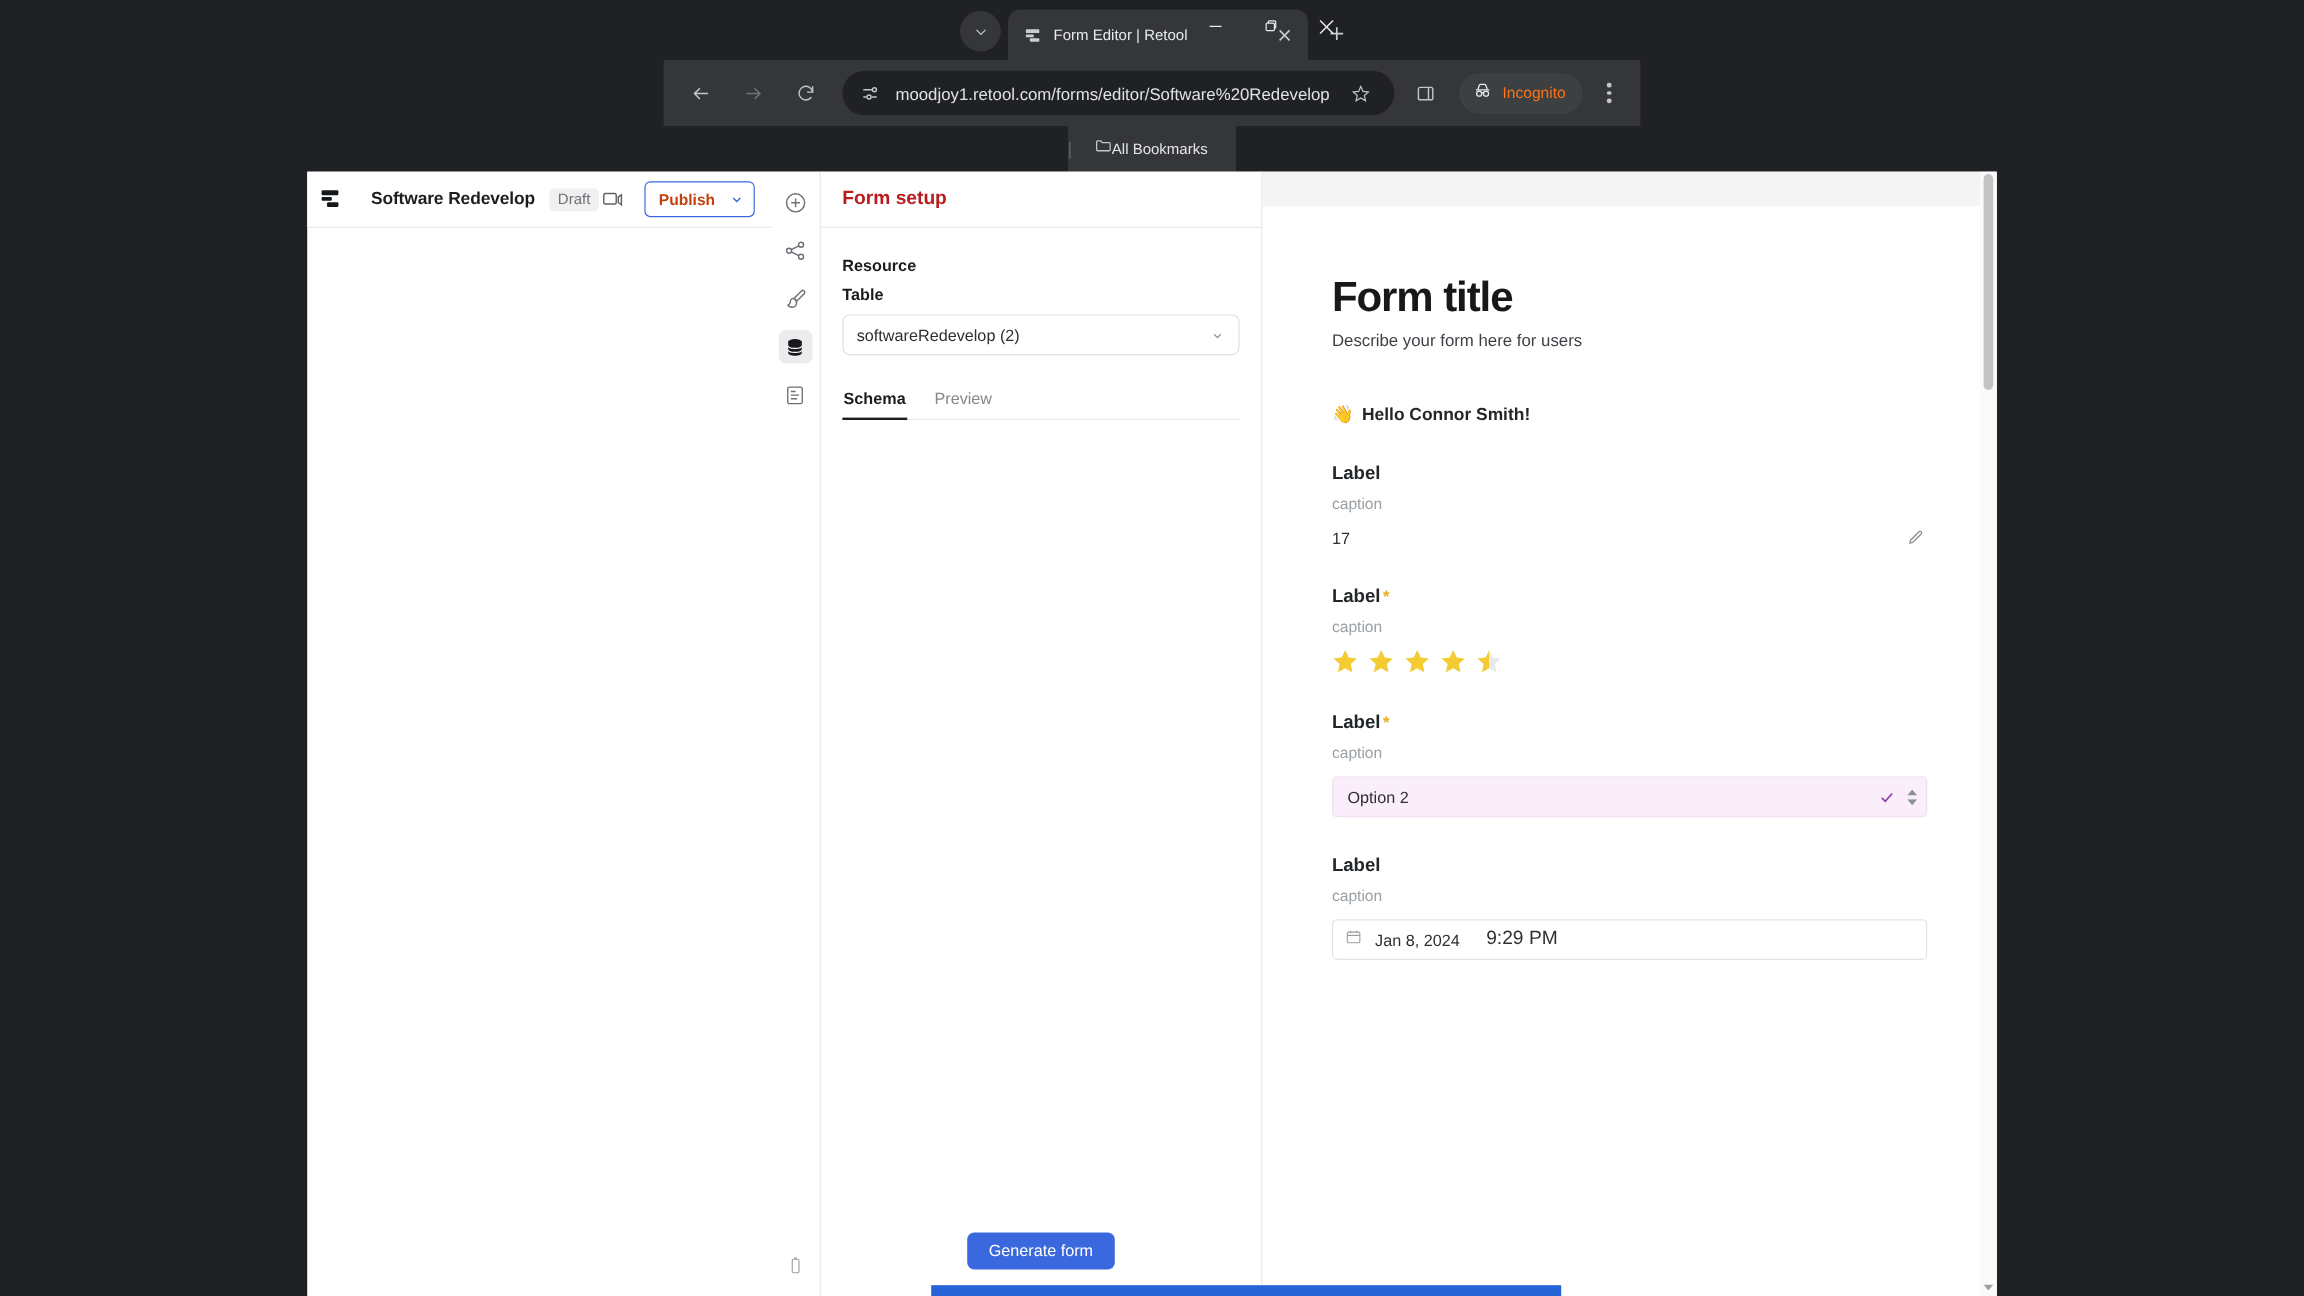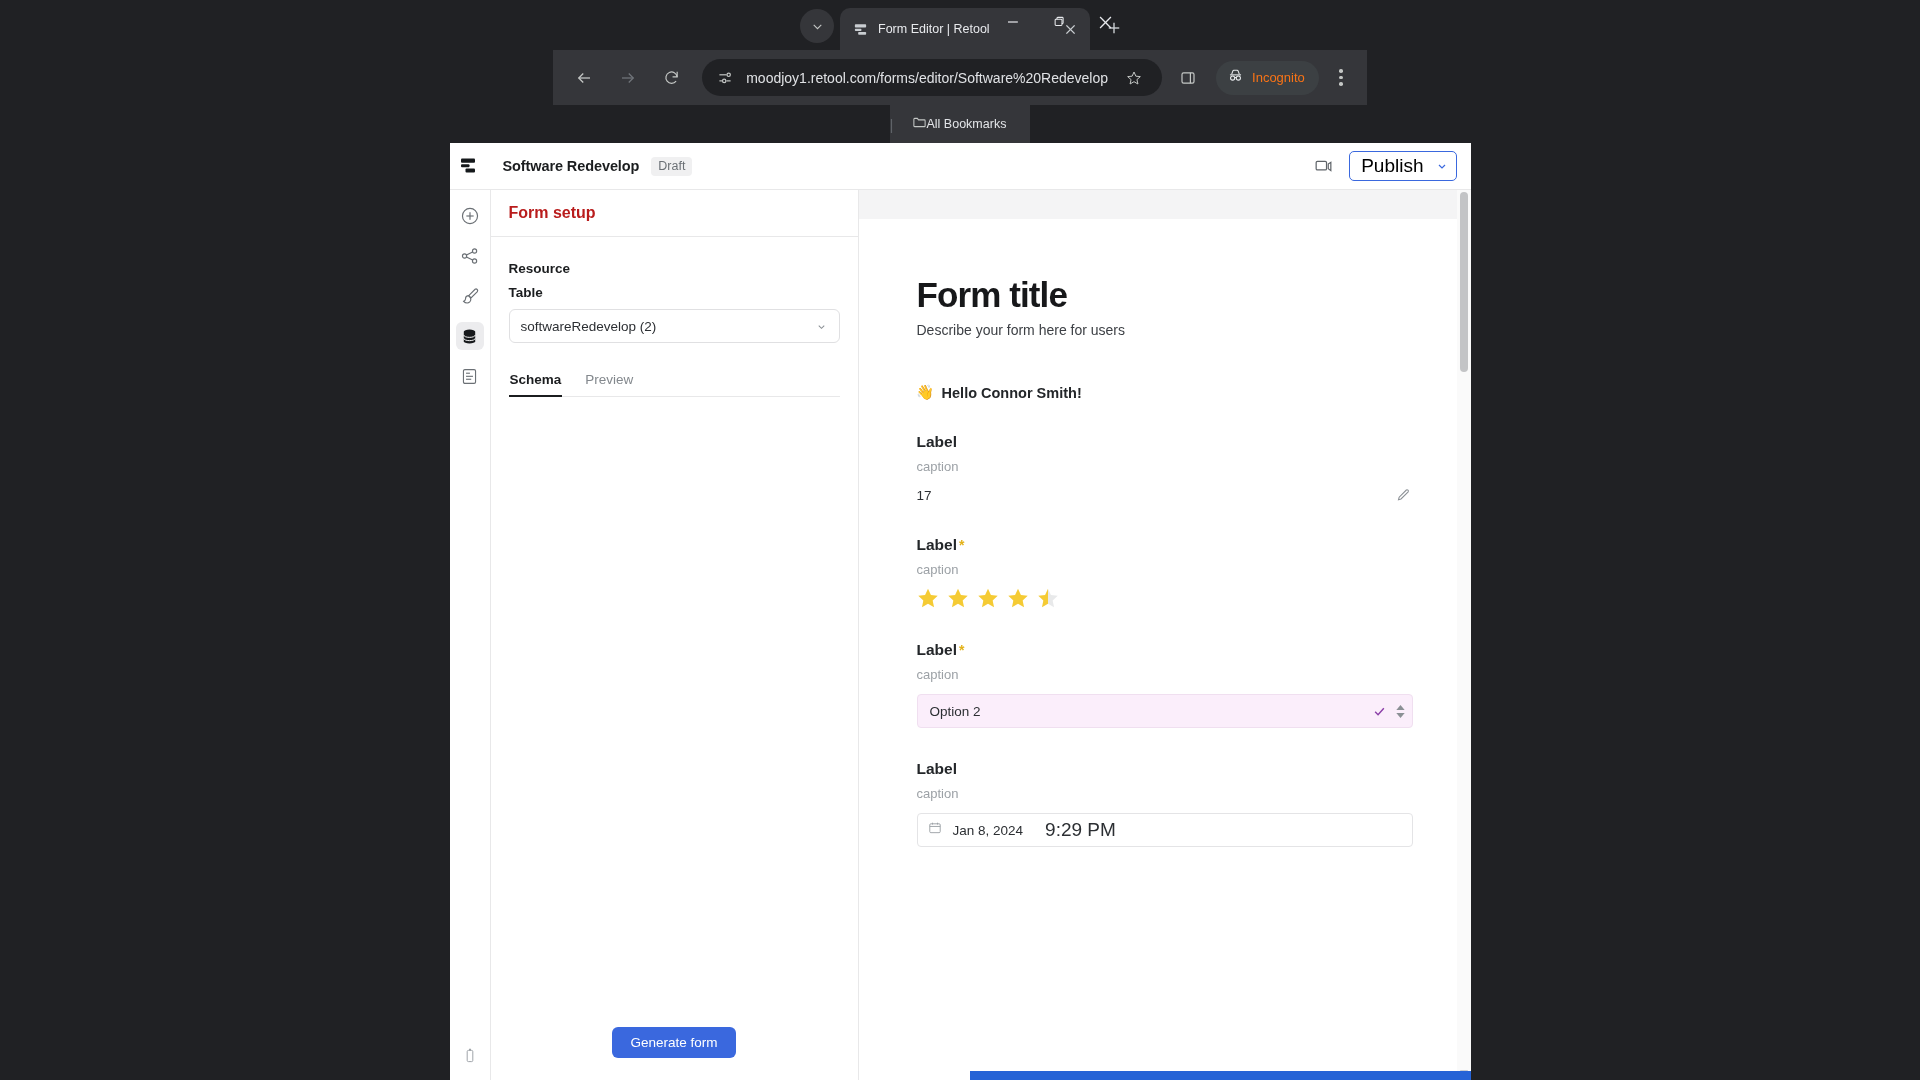--- a/index.html
+++ b/index.html
@@ -59,36 +59,36 @@
   .incognito-pill .lbl { color:#f97316; font-size:13px; white-space:nowrap; }
   .kebab { width:34px; height:38px; display:flex; align-items:center; justify-content:center; margin-left:4px; }
   .kebab .d { width:3.5px; height:3.5px; background:#c4c7c5; border-radius:50%; margin:1.6px 0; }
 
   .bookmarks { height:38px; background:#35363a; display:flex; align-items:center; justify-content:flex-end; padding-right:16px; gap:10px; }
   .bm-sep { color:#5f6368; font-size:15px; }
   .bm-item { display:flex; align-items:center; gap:0; padding:4px 8px; border-radius:5px; }
   .bm-item .lbl { color:#e3e5e8; font-size:12.5px; }
 
   
-  .page { flex:1; background:#ffffff; display:flex; flex-direction:column; position:relative; overflow:hidden; }
+  .page { flex:1; background:#ffffff; display:flex; flex-direction:row; position:relative; overflow:hidden; }
 
   .appbar { height:47px; background:#fff; border-bottom:1px solid #e8e8e9; display:flex; align-items:center; padding:0 14px 0 0; flex:0 0 auto; }
   .logo-cell { width:41px; display:flex; align-items:center; justify-content:center; flex:0 0 auto; }
   .app-title { font-size:14.5px; font-weight:700; color:#1b1d1f; margin-left:12px; letter-spacing:-0.1px; }
   .draft-badge {
     margin-left:12px; font-size:12.5px; color:#6b7075; background:#f0f0f1;
     padding:2.5px 7px; border-radius:4px;
   }
   .appbar-right { margin-left:auto; display:flex; align-items:center; gap:14px; }
   .appbar-icon { width:24px; height:24px; display:flex; align-items:center; justify-content:center; }
   .publish-btn {
     height:30px; border:1px solid #3a68de; border-radius:5px; display:flex; align-items:center;
     padding:0 3px 0 11px; gap:7px; background:#fff;
   }
-  .publish-btn .lbl { color:#000000; font-size:19px; font-weight:400; }
+  .publish-btn .lbl { color:#c2410c; font-size:13px; font-weight:700; }
   .publish-caret { width:22px; display:flex; align-items:center; justify-content:center; }
 
   .body-row { flex:1; display:flex; min-height:0; }
 
   
   .rail { width:41px; background:#fff; border-right:1px solid #e8e8e9; display:flex; flex-direction:column; align-items:center; padding-top:12px; gap:12px; flex:0 0 auto; position:relative; }
   .rail-btn { width:28px; height:28px; border-radius:6px; display:flex; align-items:center; justify-content:center; }
   .rail-btn.active { background:#ececee; }
   .rail-bottom { position:absolute; bottom:12px; left:0; width:41px; display:flex; justify-content:center; }
 
@@ -131,21 +131,21 @@
     display:flex; align-items:center; padding:0 6px 0 12px;
   }
   .select-opt .v { font-size:13.5px; color:#2c2f33; flex:1; }
   .tick { width:16px; display:flex; align-items:center; justify-content:center; }
   .spin { width:11px; display:flex; flex-direction:column; align-items:center; gap:3px; margin-left:7px; }
   .date-row {
     margin-top:12px; height:34px; border:1px solid #e4e4e6; border-radius:4px;
     display:flex; align-items:center; padding:0 10px; gap:11px;
   }
   .date-txt { font-size:13.5px; color:#2c2f33; }
-  .date-time { font-size:19px; color:#2c2f33; margin-left:11px; }
+  .date-time { font-size:16px; color:#2c2f33; margin-left:11px; }
 
   
   .vscroll { position:absolute; right:0; top:0; width:14px; height:100%; background:#fafafa; }
   .vscroll .thumb { position:absolute; top:2px; left:3px; width:8px; height:180px; background:#c3c4c6; border-radius:4px; }
   .vscroll .arrow { position:absolute; left:0; width:14px; height:14px; display:flex; align-items:center; justify-content:center; }
 
   .bottom-bar { position:absolute; left:520px; bottom:0; width:525px; height:9px; background:#2563d6; }
 
   .cursor { position:absolute; left:1491px; top:148px; width:20px; height:24px; pointer-events:none; }
 </style>

